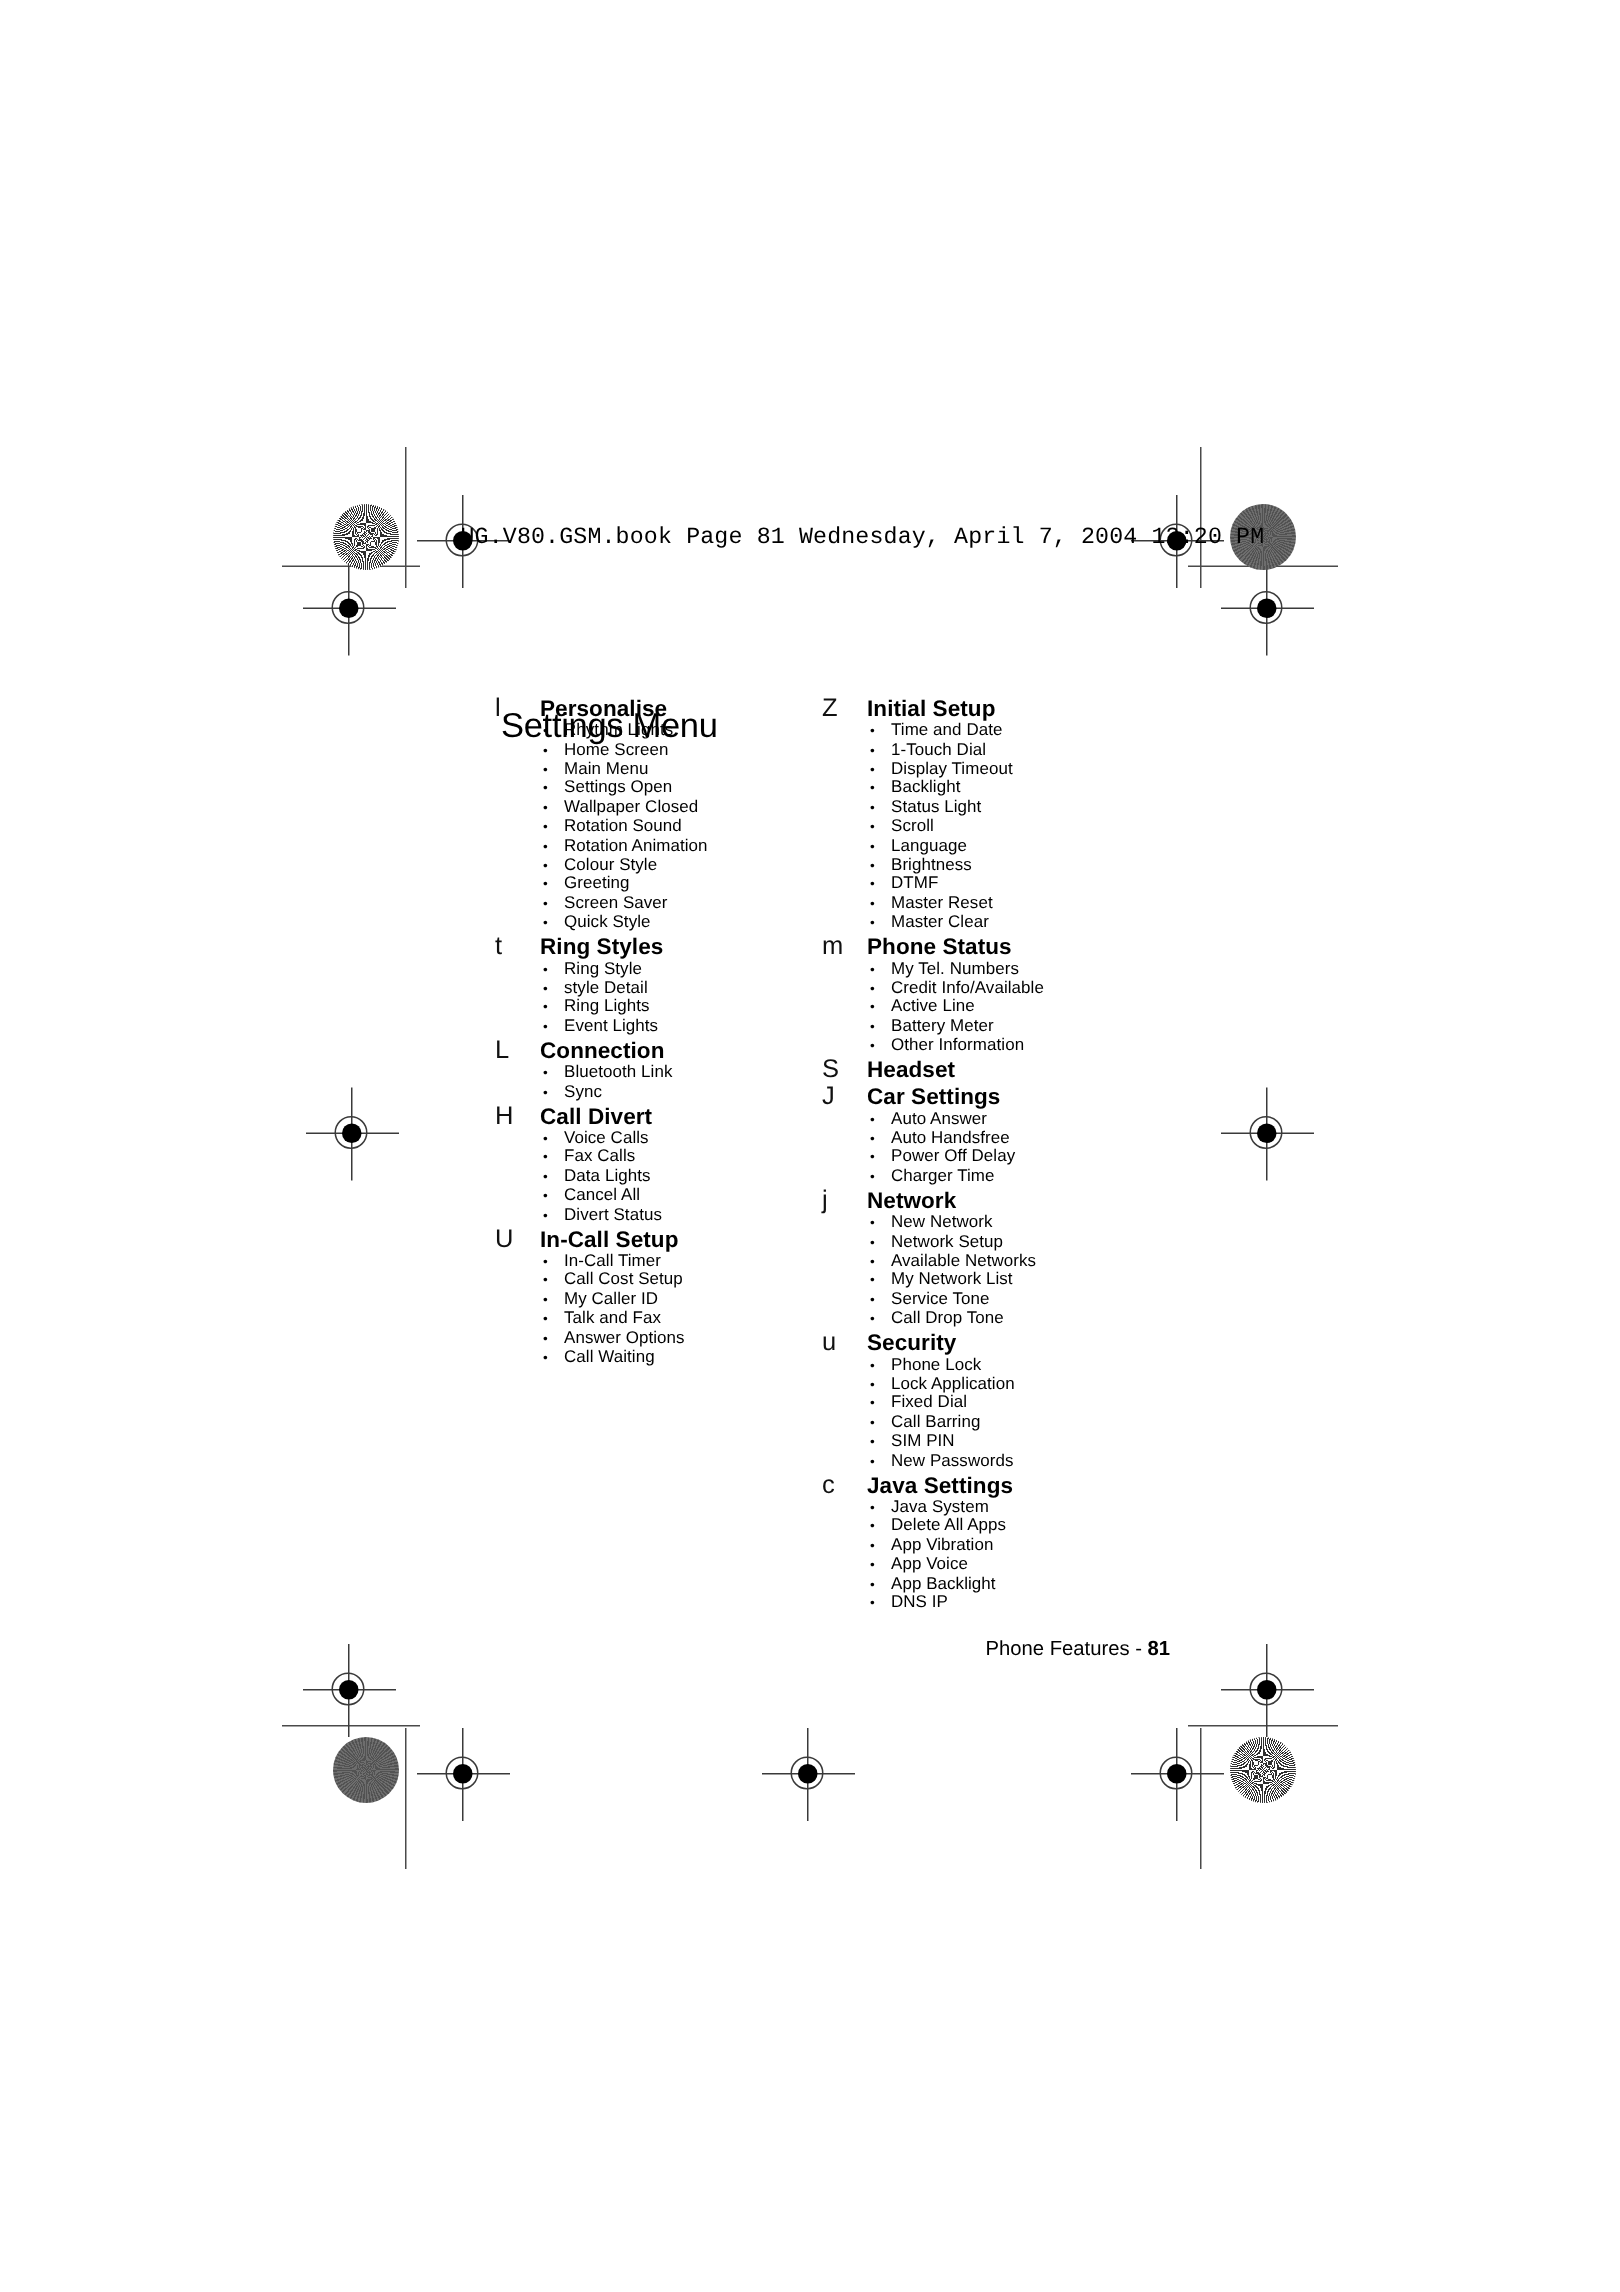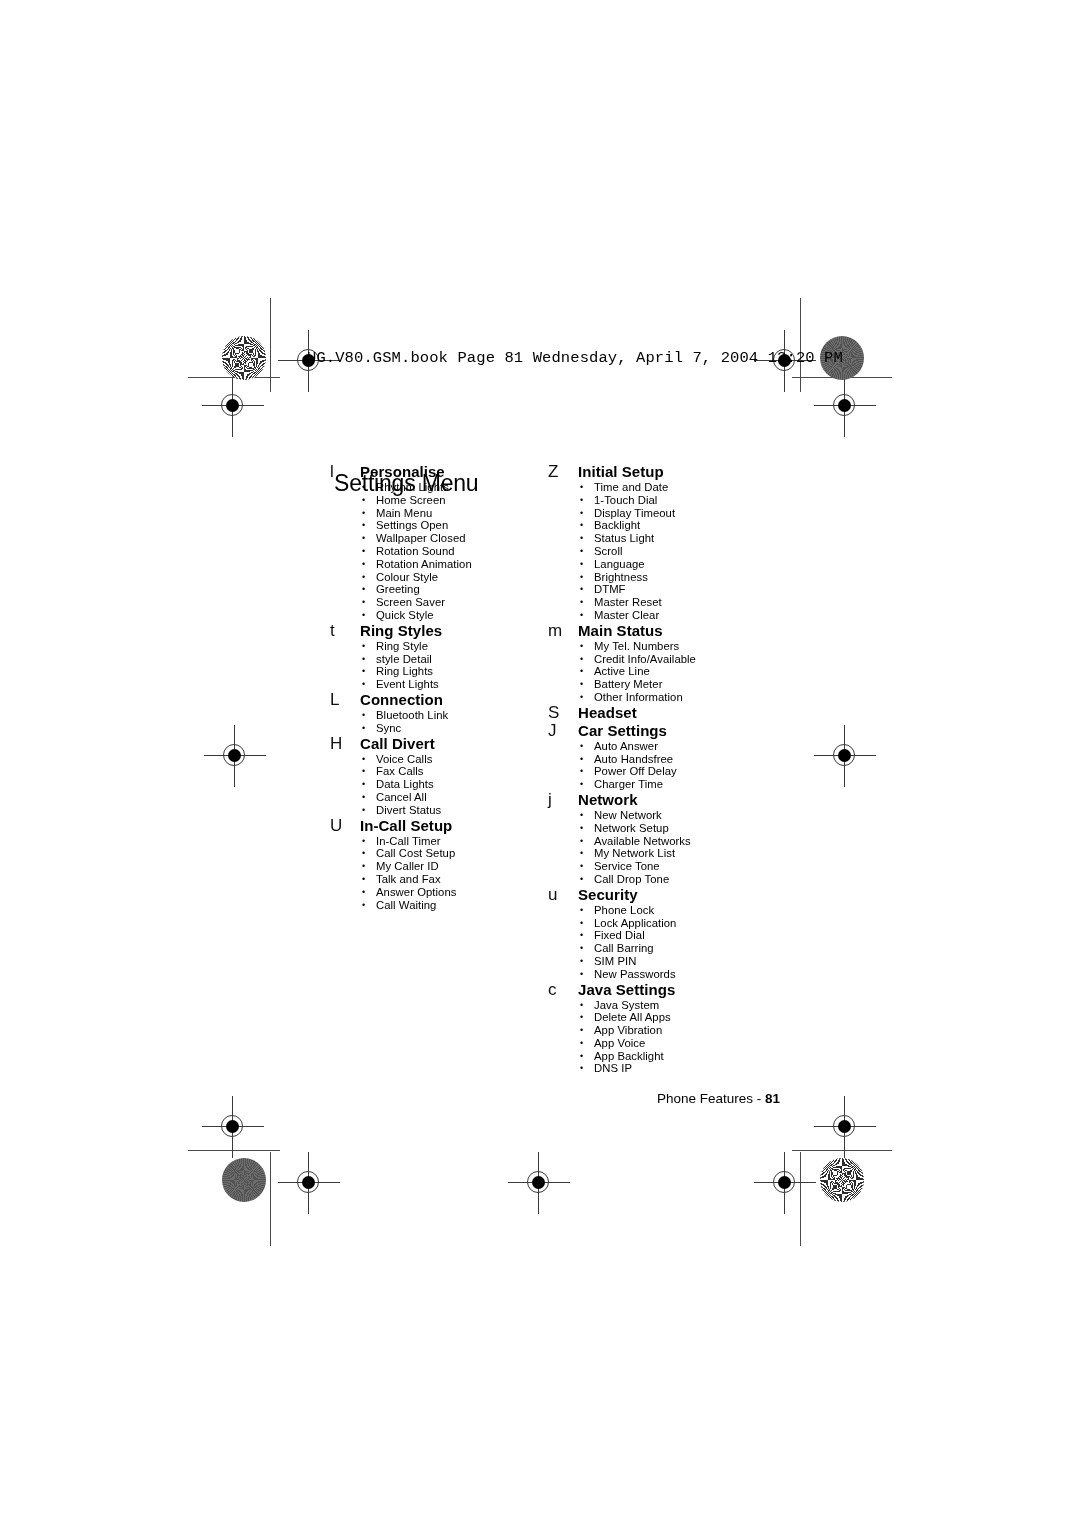--- a/index.html
+++ b/index.html
@@ -344,21 +344,21 @@
         <li class="sub-item"><span class="bullet">•</span><span>Language</span></li>
         <li class="sub-item"><span class="bullet">•</span><span>Brightness</span></li>
         <li class="sub-item"><span class="bullet">•</span><span>DTMF</span></li>
         <li class="sub-item"><span class="bullet">•</span><span>Master Reset</span></li>
         <li class="sub-item"><span class="bullet">•</span><span>Master Clear</span></li>
       </ul>
     </div>
     <div class="menu-group">
       <div class="group-head">
         <span class="group-icon">m</span>
-        <span class="group-name">Main Status</span>
+        <span class="group-name">Phone Status</span>
       </div>
       <ul class="sub-list">
         <li class="sub-item"><span class="bullet">•</span><span>My Tel. Numbers</span></li>
         <li class="sub-item"><span class="bullet">•</span><span>Credit Info/Available</span></li>
         <li class="sub-item"><span class="bullet">•</span><span>Active Line</span></li>
         <li class="sub-item"><span class="bullet">•</span><span>Battery Meter</span></li>
         <li class="sub-item"><span class="bullet">•</span><span>Other Information</span></li>
       </ul>
     </div>
     <div class="menu-group">

